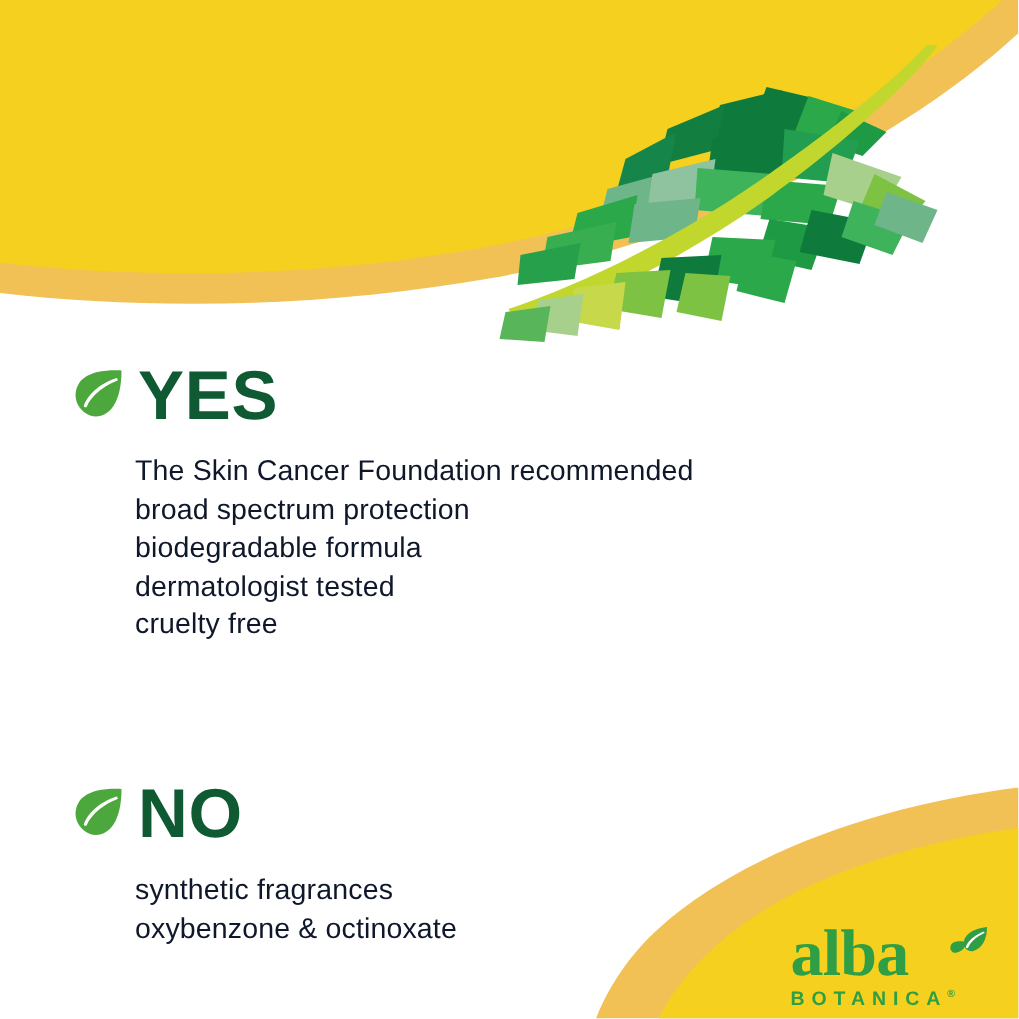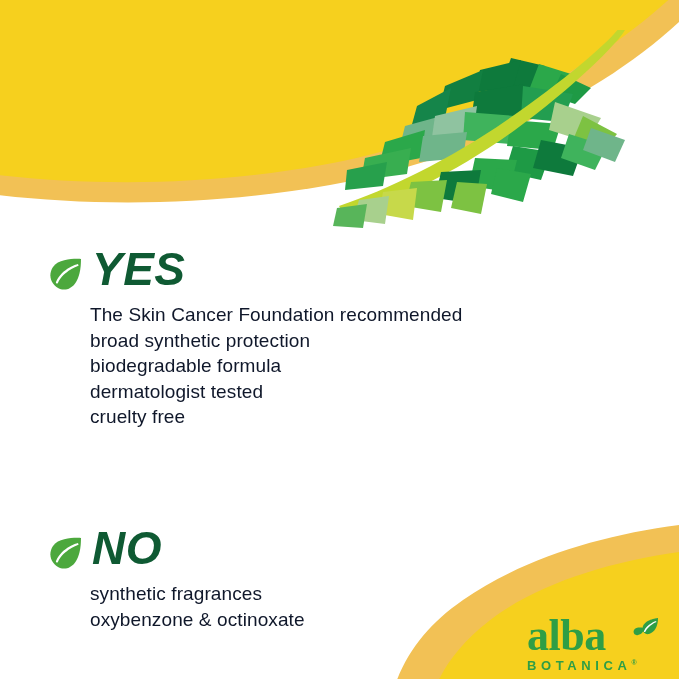--- a/index.html
+++ b/index.html
@@ -39,24 +39,23 @@
     left: 0; top: 0;
     width: 679px; height: 679px;
   }
 
   .section { position: absolute; }
   .section-yes { left: 48px; top: 240px; }
   .section-no  { left: 48px; top: 519px; }
 
   .section-head {
     display: flex;
-    align-items: flex-end;
+    align-items: flex-start;
     gap: 8px;
     height: 52px;
-    font-style: italic;
   }
   .bullet-leaf {
     width: 36px;
     height: 36px;
     flex: 0 0 36px;
     display: block;
     margin-top: 4px;
   }
   .section-title {
     font-size: 46px;
@@ -194,21 +193,21 @@
     <div class="section section-yes">
       <div class="section-head">
         <svg class="bullet-leaf" viewBox="0 0 36 36" xmlns="http://www.w3.org/2000/svg">
           <path fill="#4CA83D" d="M33,3 C33,3 12,1 5,11 C-1,20 4,30 12,33 C22,36 33,28 33,3 Z"></path>
           <path fill="#ffffff" d="M30,8 C30,8 14,12 8,26 C7.4,27.3 9.2,28.2 9.9,27 C15.6,14.6 30.6,9.7 30.6,9.7 Z"></path>
         </svg>
         <span class="section-title">YES</span>
       </div>
       <ul class="item-list">
         <li>The Skin Cancer Foundation recommended</li>
-        <li>broad synthetic protection</li>
+        <li>broad spectrum protection</li>
         <li>biodegradable formula</li>
         <li>dermatologist tested</li>
         <li>cruelty free</li>
       </ul>
     </div>
 
     <div class="section section-no">
       <div class="section-head">
         <svg class="bullet-leaf" viewBox="0 0 36 36" xmlns="http://www.w3.org/2000/svg">
           <path fill="#4CA83D" d="M33,3 C33,3 12,1 5,11 C-1,20 4,30 12,33 C22,36 33,28 33,3 Z"></path>

